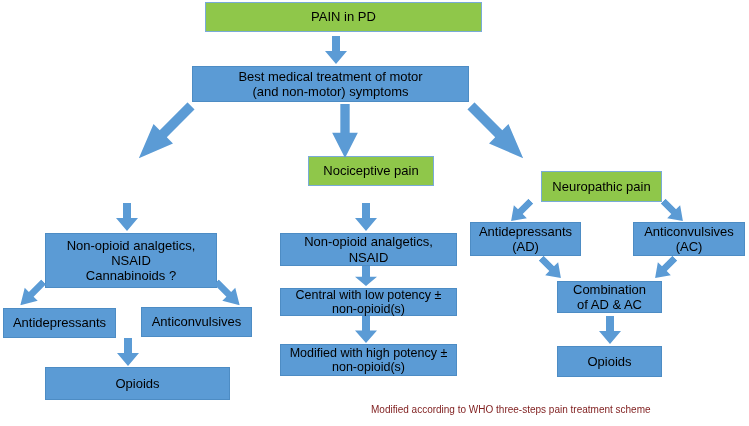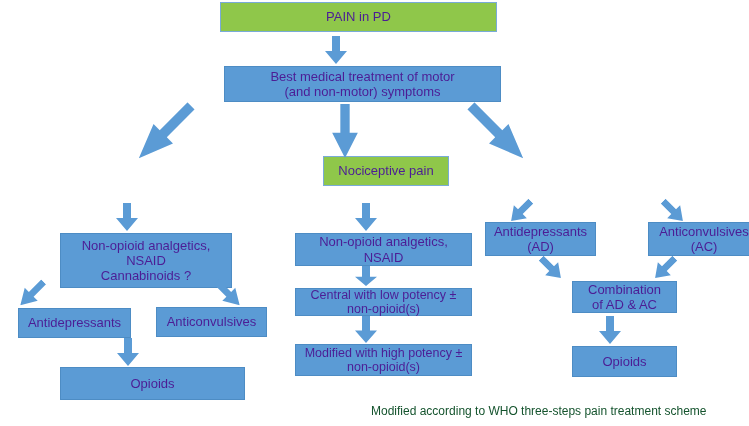--- a/index.html
+++ b/index.html
@@ -2,34 +2,34 @@
 <html><head>
 <meta charset="utf-8">
 <style>
   html,body{margin:0;padding:0;background:#ffffff;}
   .canvas{
     position:relative;width:749px;height:426px;background:#ffffff;
     font-family:"Liberation Sans",sans-serif;overflow:hidden;
   }
   .node{
     position:absolute;display:flex;align-items:center;justify-content:center;
-    text-align:center;color:#4c1d95;font-size:13px;line-height:1.16;
-    white-space:pre-line;box-sizing:border-box;padding:1px 4px;margin-left:15px;
+    text-align:center;color:#000000;font-size:13px;line-height:1.16;
+    white-space:pre-line;box-sizing:border-box;padding:1px 4px;
   }
   .node.green{background:#8FC74A;border:1px solid #79abd8;}
   .node.blue{background:#5B9BD5;border:1px solid #4d8cc4;}
   .arrow{position:absolute;}
   .arrow svg{display:block;width:100%;height:100%;}
   .arrow path{fill:#5B9BD5;}
   .caption{
-    position:absolute;color:#14532d;font-size:12px;white-space:nowrap;
+    position:absolute;color:#7f1d1d;font-size:10px;white-space:nowrap;
   }
   
   #n-pain          {left:205px;top:2px;  width:277px;height:30px;}
-  #n-treatment     {left:209px;top:66px; width:277px;height:36px;}
+  #n-treatment     {left:192px;top:66px; width:277px;height:36px;}
   #n-central       {left:63px; top:172px;width:124px;height:30px;}
   #n-central-nonop {left:45px; top:233px;width:172px;height:55px;}
   #n-antidep-l     {left:3px;  top:308px;width:113px;height:30px;}
   #n-anticonv-l    {left:141px;top:307px;width:111px;height:30px;}
   #n-opioids-l     {left:45px; top:367px;width:185px;height:33px;}
   #n-noci          {left:308px;top:156px;width:126px;height:30px;}
   #n-noci-nonop    {left:280px;top:233px;width:177px;height:33px;}
   #n-opioids-low   {left:280px;top:288px;width:177px;height:28px;font-size:12.5px;}
   #n-opioids-high  {left:280px;top:344px;width:177px;height:32px;font-size:12.5px;}
   #n-neuro         {left:541px;top:171px;width:121px;height:31px;}
@@ -73,20 +73,21 @@
   <div class="node blue" id="n-opioids-l">Opioids</div>
 
   <div class="node green" id="n-noci">Nociceptive pain</div>
   <div class="node blue" id="n-noci-nonop">Non-opioid analgetics,
 NSAID</div>
   <div class="node blue" id="n-opioids-low">Central with low potency ±
 non-opioid(s)</div>
   <div class="node blue" id="n-opioids-high">Modified with high potency ±
 non-opioid(s)</div>
 
+  <div class="node green" id="n-neuro">Neuropathic pain</div>
   <div class="node blue" id="n-ad">Antidepressants
 (AD)</div>
   <div class="node blue" id="n-ac">Anticonvulsives
 (AC)</div>
   <div class="node blue" id="n-comb">Combination
 of AD &amp; AC</div>
   <div class="node blue" id="n-opioids-r">Opioids</div>
 
   <div class="arrow" id="a1">
       <svg viewBox="0 0 24 30" preserveAspectRatio="none">

